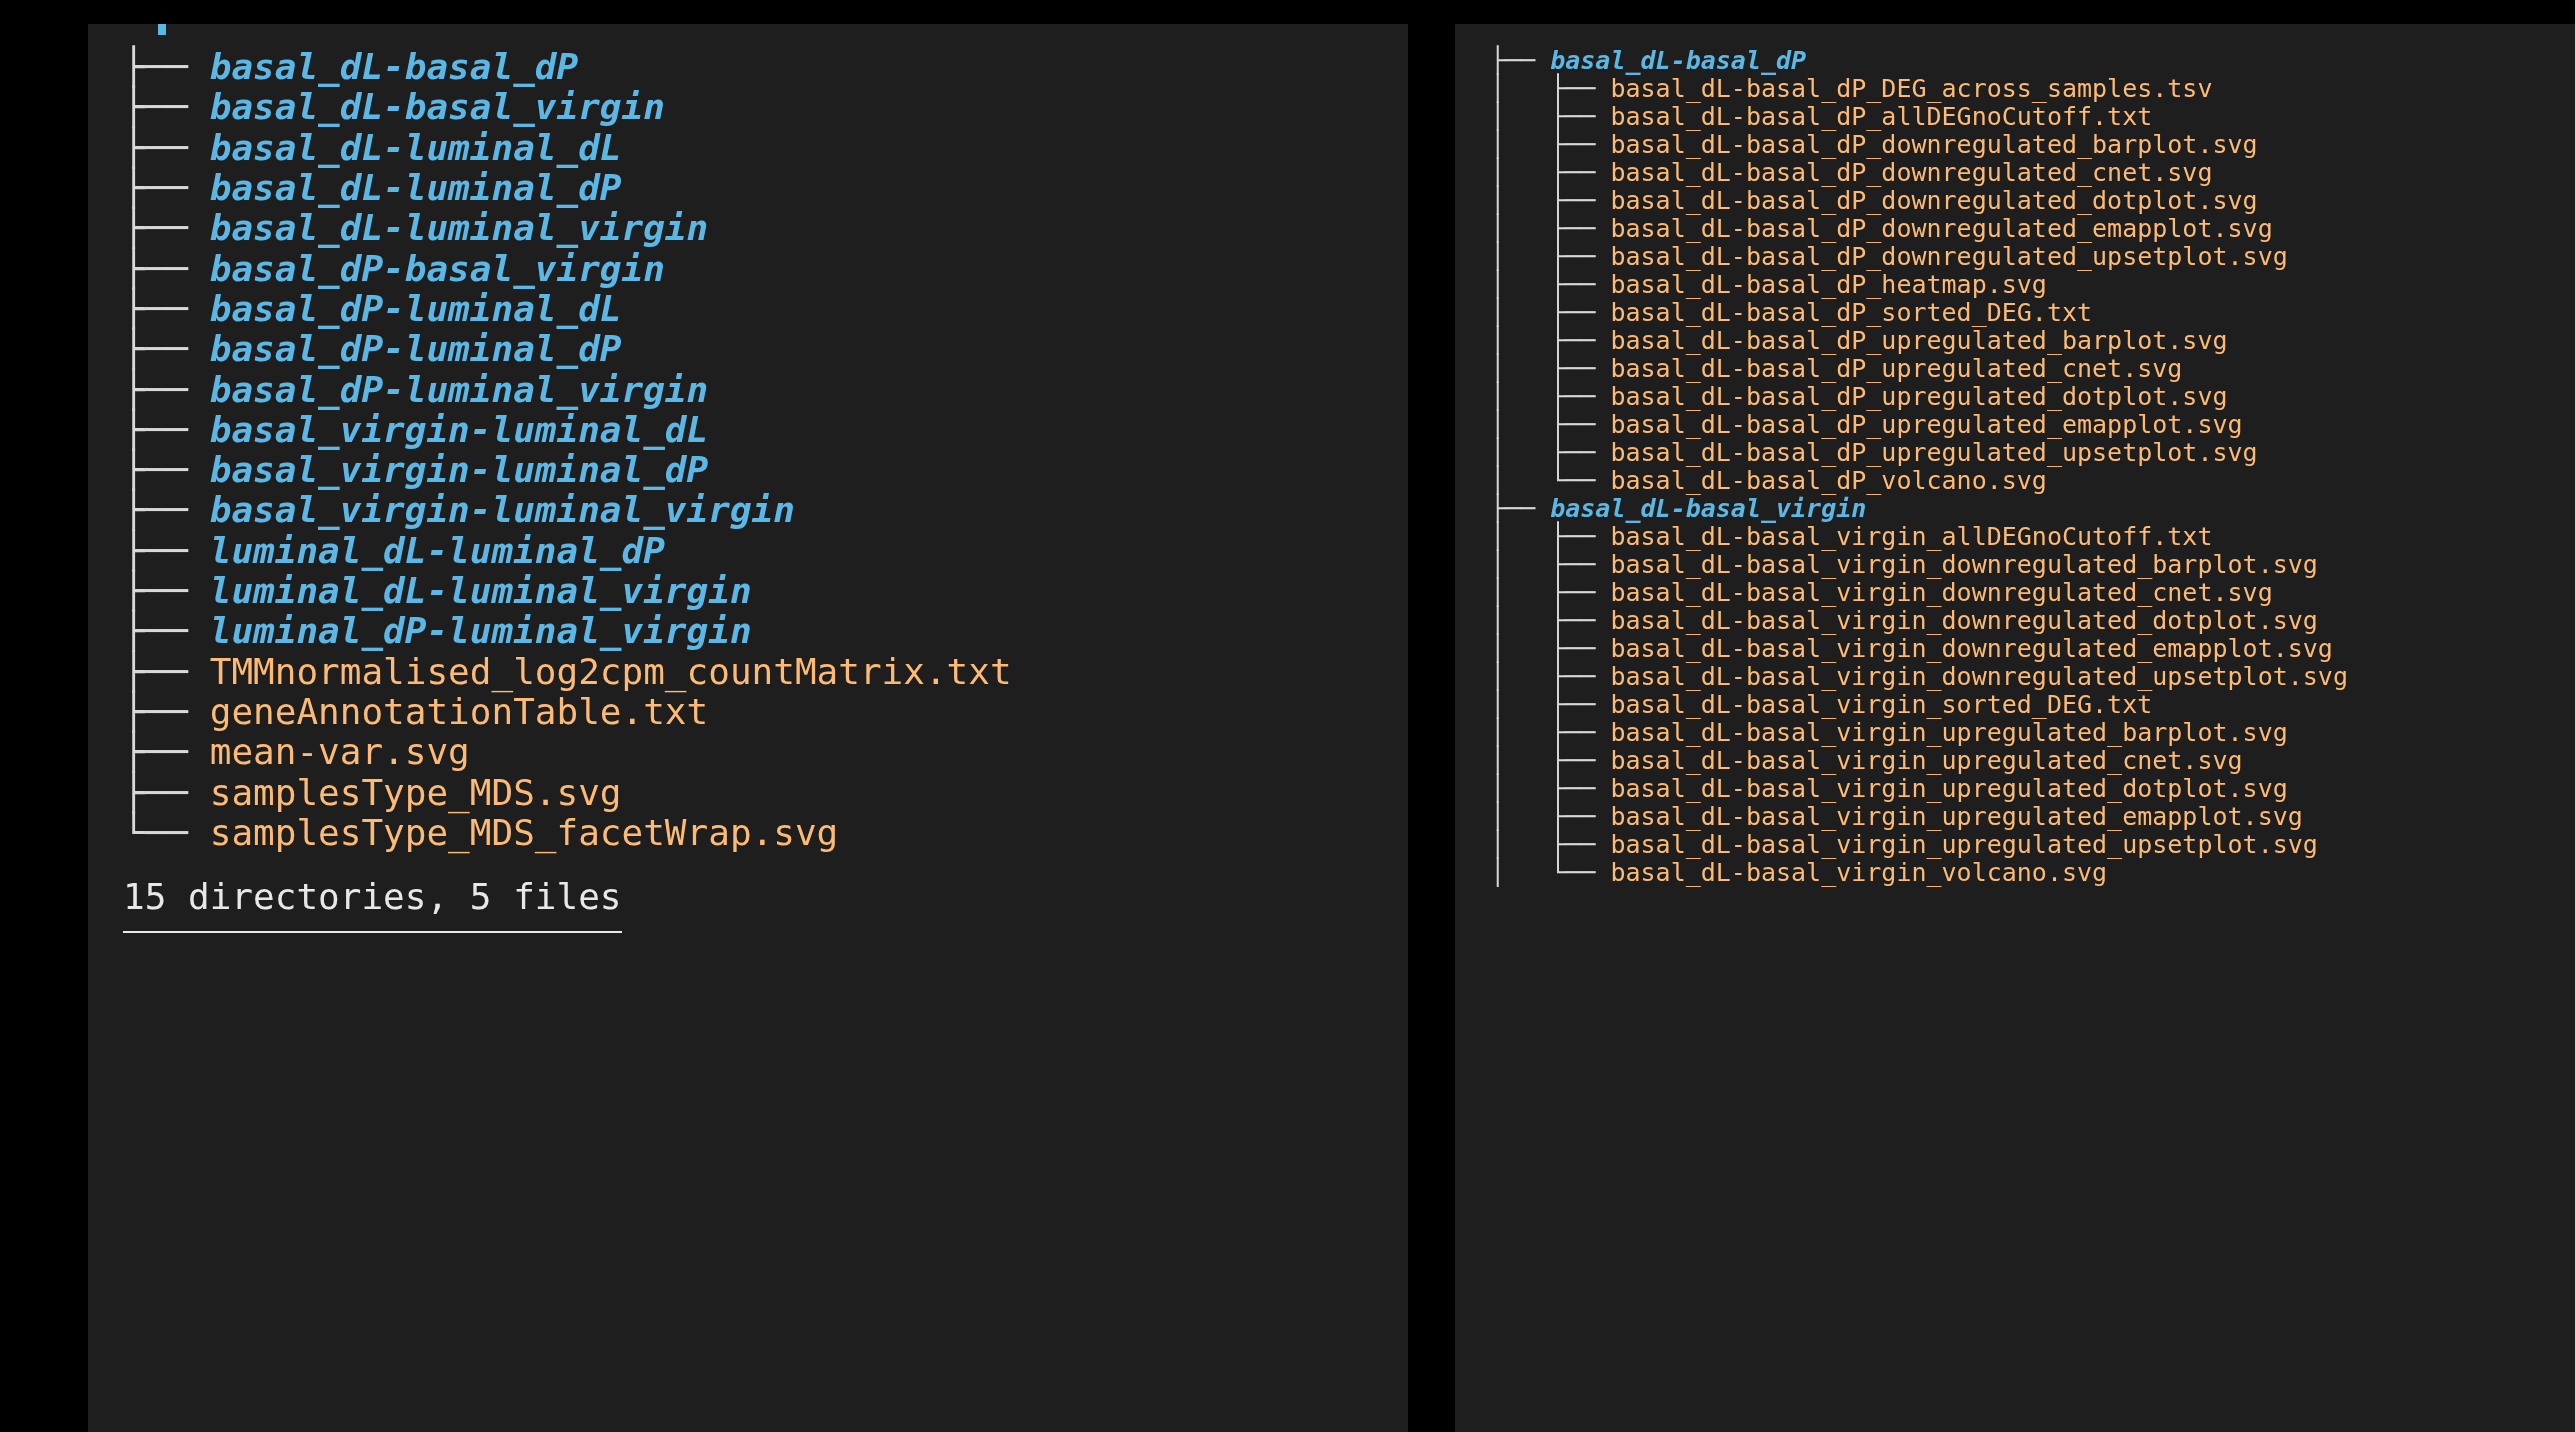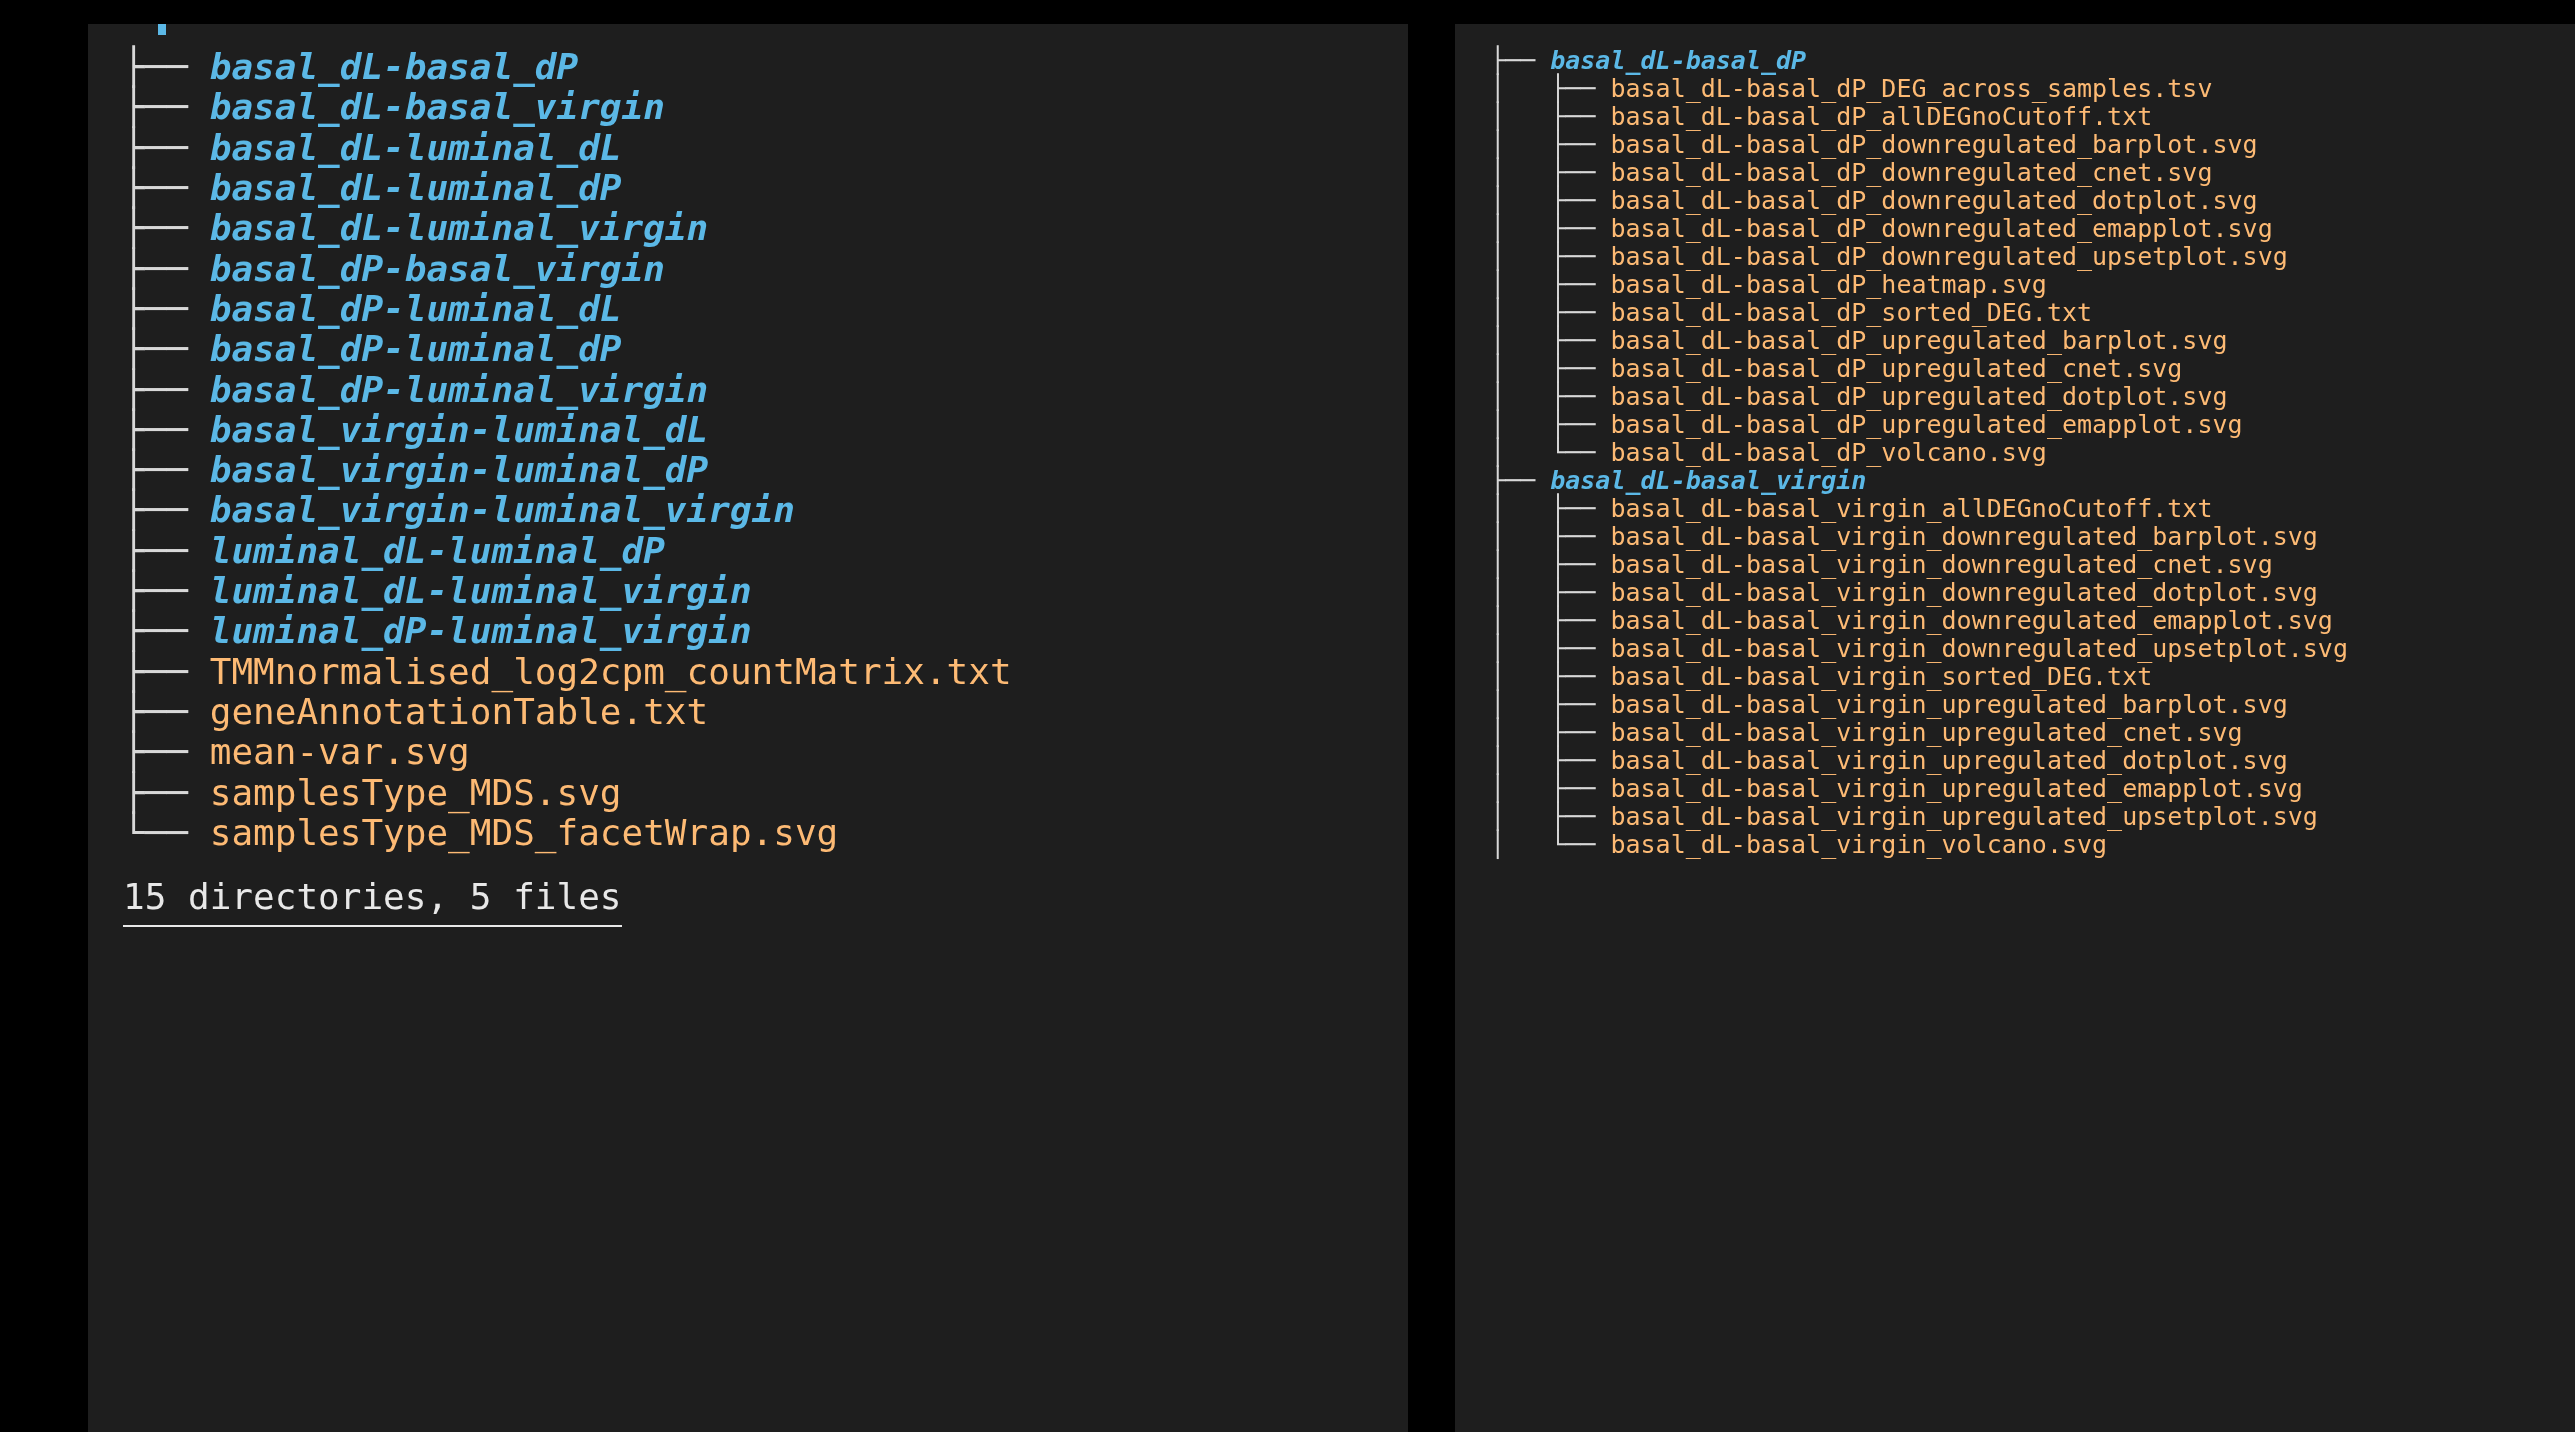--- a/index.html
+++ b/index.html
@@ -31,21 +31,21 @@
     margin: 23.5px 0 0 47px;
   }
   .tree-line { white-space: pre; }
   .dir { color: #5bb8e6; font-weight: bold; font-style: italic; }
   .file { color: #fdba74; }
   .summary {
     margin-top: 23.5px;
     color: #e8e8e8;
     border-bottom: 2.3px solid #e8e8e8;
     display: inline-block;
-    padding-bottom: 8px;
+    padding-bottom: 14px;
   }
   .cursor {
     position: absolute;
     top: -17.6px;
     left: 70px;
     width: 8.2px;
     height: 29px;
     background: #5bb8e6;
   }
   .branch { color: #d8d8d8; }
@@ -89,20 +89,21 @@
       <div class="tree-line"><span class="branch">│   ├── </span><span class="file">basal_dL-basal_dP_downregulated_cnet.svg</span></div>
       <div class="tree-line"><span class="branch">│   ├── </span><span class="file">basal_dL-basal_dP_downregulated_dotplot.svg</span></div>
       <div class="tree-line"><span class="branch">│   ├── </span><span class="file">basal_dL-basal_dP_downregulated_emapplot.svg</span></div>
       <div class="tree-line"><span class="branch">│   ├── </span><span class="file">basal_dL-basal_dP_downregulated_upsetplot.svg</span></div>
       <div class="tree-line"><span class="branch">│   ├── </span><span class="file">basal_dL-basal_dP_heatmap.svg</span></div>
       <div class="tree-line"><span class="branch">│   ├── </span><span class="file">basal_dL-basal_dP_sorted_DEG.txt</span></div>
       <div class="tree-line"><span class="branch">│   ├── </span><span class="file">basal_dL-basal_dP_upregulated_barplot.svg</span></div>
       <div class="tree-line"><span class="branch">│   ├── </span><span class="file">basal_dL-basal_dP_upregulated_cnet.svg</span></div>
       <div class="tree-line"><span class="branch">│   ├── </span><span class="file">basal_dL-basal_dP_upregulated_dotplot.svg</span></div>
       <div class="tree-line"><span class="branch">│   ├── </span><span class="file">basal_dL-basal_dP_upregulated_emapplot.svg</span></div>
+      <div class="tree-line"><span class="branch">│   ├── </span><span class="file">basal_dL-basal_dP_upregulated_upsetplot.svg</span></div>
       <div class="tree-line"><span class="branch">│   └── </span><span class="file">basal_dL-basal_dP_volcano.svg</span></div>
       <div class="tree-line"><span class="branch">├── </span><span class="dir">basal_dL-basal_virgin</span></div>
       <div class="tree-line"><span class="branch">│   ├── </span><span class="file">basal_dL-basal_virgin_allDEGnoCutoff.txt</span></div>
       <div class="tree-line"><span class="branch">│   ├── </span><span class="file">basal_dL-basal_virgin_downregulated_barplot.svg</span></div>
       <div class="tree-line"><span class="branch">│   ├── </span><span class="file">basal_dL-basal_virgin_downregulated_cnet.svg</span></div>
       <div class="tree-line"><span class="branch">│   ├── </span><span class="file">basal_dL-basal_virgin_downregulated_dotplot.svg</span></div>
       <div class="tree-line"><span class="branch">│   ├── </span><span class="file">basal_dL-basal_virgin_downregulated_emapplot.svg</span></div>
       <div class="tree-line"><span class="branch">│   ├── </span><span class="file">basal_dL-basal_virgin_downregulated_upsetplot.svg</span></div>
       <div class="tree-line"><span class="branch">│   ├── </span><span class="file">basal_dL-basal_virgin_sorted_DEG.txt</span></div>
       <div class="tree-line"><span class="branch">│   ├── </span><span class="file">basal_dL-basal_virgin_upregulated_barplot.svg</span></div>

